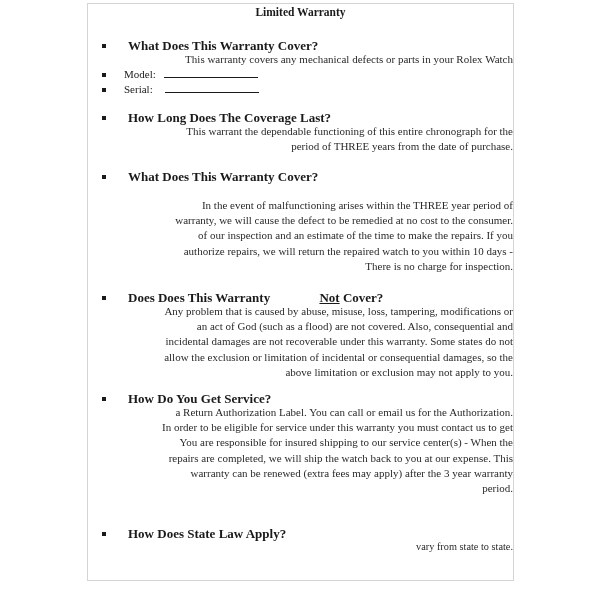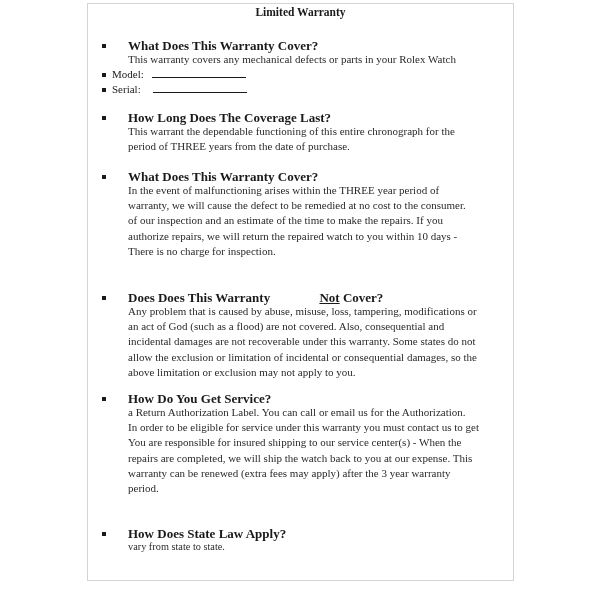--- a/index.html
+++ b/index.html
@@ -6,23 +6,23 @@
     body { width: 600px; height: 600px; position: relative; overflow: hidden;
            font-family: "Liberation Serif", serif; color: #1a1a1a; }
     .page { position: absolute; left: 87px; top: 3px; width: 427px; height: 578px;
             border: 1px solid #d4d4d4; box-sizing: border-box; background: #fff; }
     .title { position: absolute; left: 0; right: 0; top: 2px; text-align: center;
              font-weight: bold; font-size: 11.5px; }
     .sec { position: absolute; left: 0; right: 0; }
     .bullet { position: absolute; left: 14px; width: 4px; height: 4px; background: #1a1a1a; }
     .head { position: absolute; left: 40px; font-weight: bold; font-size: 13px; line-height: 14px; white-space: nowrap; }
     .body { position: absolute; left: 40px; width: 385px; font-size: 11px; line-height: 15.2px; color: #2a2a2a; }
-    .line { display: block; white-space: nowrap; }
+    .line { display: block; white-space: nowrap; text-align: right; }
     .u { text-decoration: underline; padding-left: 46px; }
-    .field { position: absolute; left: 24px; font-size: 11px; line-height: 14px; white-space: nowrap; }
+    .field { position: absolute; left: 36px; font-size: 11px; line-height: 14px; white-space: nowrap; }
     .blank { display: inline-block; width: 94px; border-bottom: 1px solid #1a1a1a; margin-left: 6px; height: 10px; vertical-align: baseline; }
   </style>
 </head>
 <body>
 
 <div class="page">
   <div class="title">Limited Warranty</div>
 
   <div class="sec" style="top:0">
     <span class="bullet" style="top:40px"></span>
@@ -45,21 +45,21 @@
     <div class="head" style="top:107px">How Long Does The Coverage Last?</div>
     <div class="body" style="top:120px">
       <span class="line">This warrant the dependable functioning of this entire chronograph for the</span>
       <span class="line">period of THREE years from the date of purchase.</span>
     </div>
   </div>
 
   <div class="sec" style="top:0">
     <span class="bullet" style="top:171px"></span>
     <div class="head" style="top:166px">What Does This Warranty Cover?</div>
-    <div class="body" style="top:179px">
+    <div class="body" style="top:194px">
       <span class="line">In the event of malfunctioning arises within the THREE year period of</span>
       <span class="line">warranty, we will cause the defect to be remedied at no cost to the consumer.</span>
       <span class="line">of our inspection and an estimate of the time to make the repairs. If you</span>
       <span class="line">authorize repairs, we will return the repaired watch to you within 10 days -</span>
       <span class="line">There is no charge for inspection.</span>
     </div>
   </div>
 
   <div class="sec" style="top:0">
     <span class="bullet" style="top:292px"></span>

